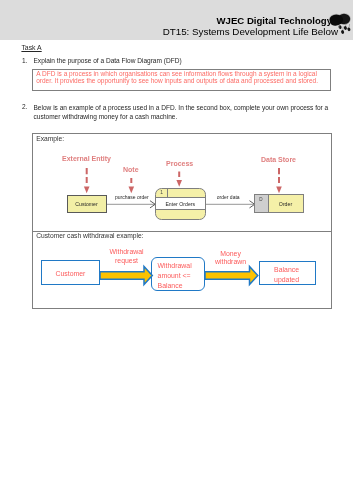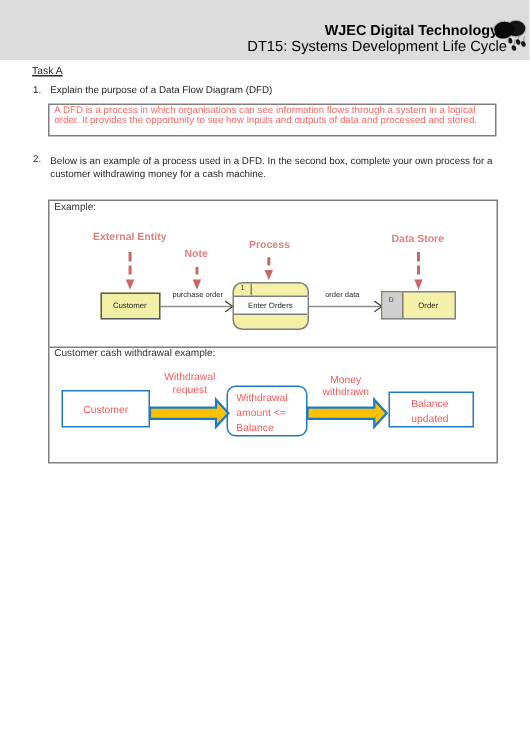--- a/index.html
+++ b/index.html
@@ -48,21 +48,21 @@
 .cbox-balance{left:225.6px;top:127.5px;width:57px;height:23.6px;}
 .cbox-balance span{top:3.3px;left:14.5px;right:0;text-align:left;}
 .rlbl2{position:absolute;color:#fc5a5a;font-size:6.9px;line-height:8.6px;text-align:center;white-space:nowrap;}
 </style>
 </head>
 <body>
 
 <div class="page">
  <div class="header">
    <div class="hdr-l1">WJEC Digital Technology</div>
-   <div class="hdr-l2">DT15: Systems Development Life Cycle</div>
+   <div class="hdr-l2">DT15: Systems Development Life Below</div>
    <div class="logo">
      <svg width="31" height="33" viewBox="0 0 31 33">
        <g>
          <ellipse cx="22.0" cy="12.0" rx="6.4" ry="5.4" fill="none" stroke="#b8b8b8" stroke-width="1.1"></ellipse>
          <ellipse cx="14.3" cy="12.7" rx="7.0" ry="5.4" fill="none" stroke="#b8b8b8" stroke-width="1.1"></ellipse>
          <ellipse cx="22.0" cy="12.0" rx="6.2" ry="5.2" fill="#151515"></ellipse>
          <ellipse cx="14.3" cy="12.7" rx="6.8" ry="5.2" fill="#0a0a0a"></ellipse>
          <path d="M8.1,13.6 C7.3,16.5 9.7,18.8 13.3,18.7 C16.3,18.6 18.7,17.2 19.5,14.6 Z" fill="#0a0a0a"></path>
        </g>
        <g fill="#151515">

